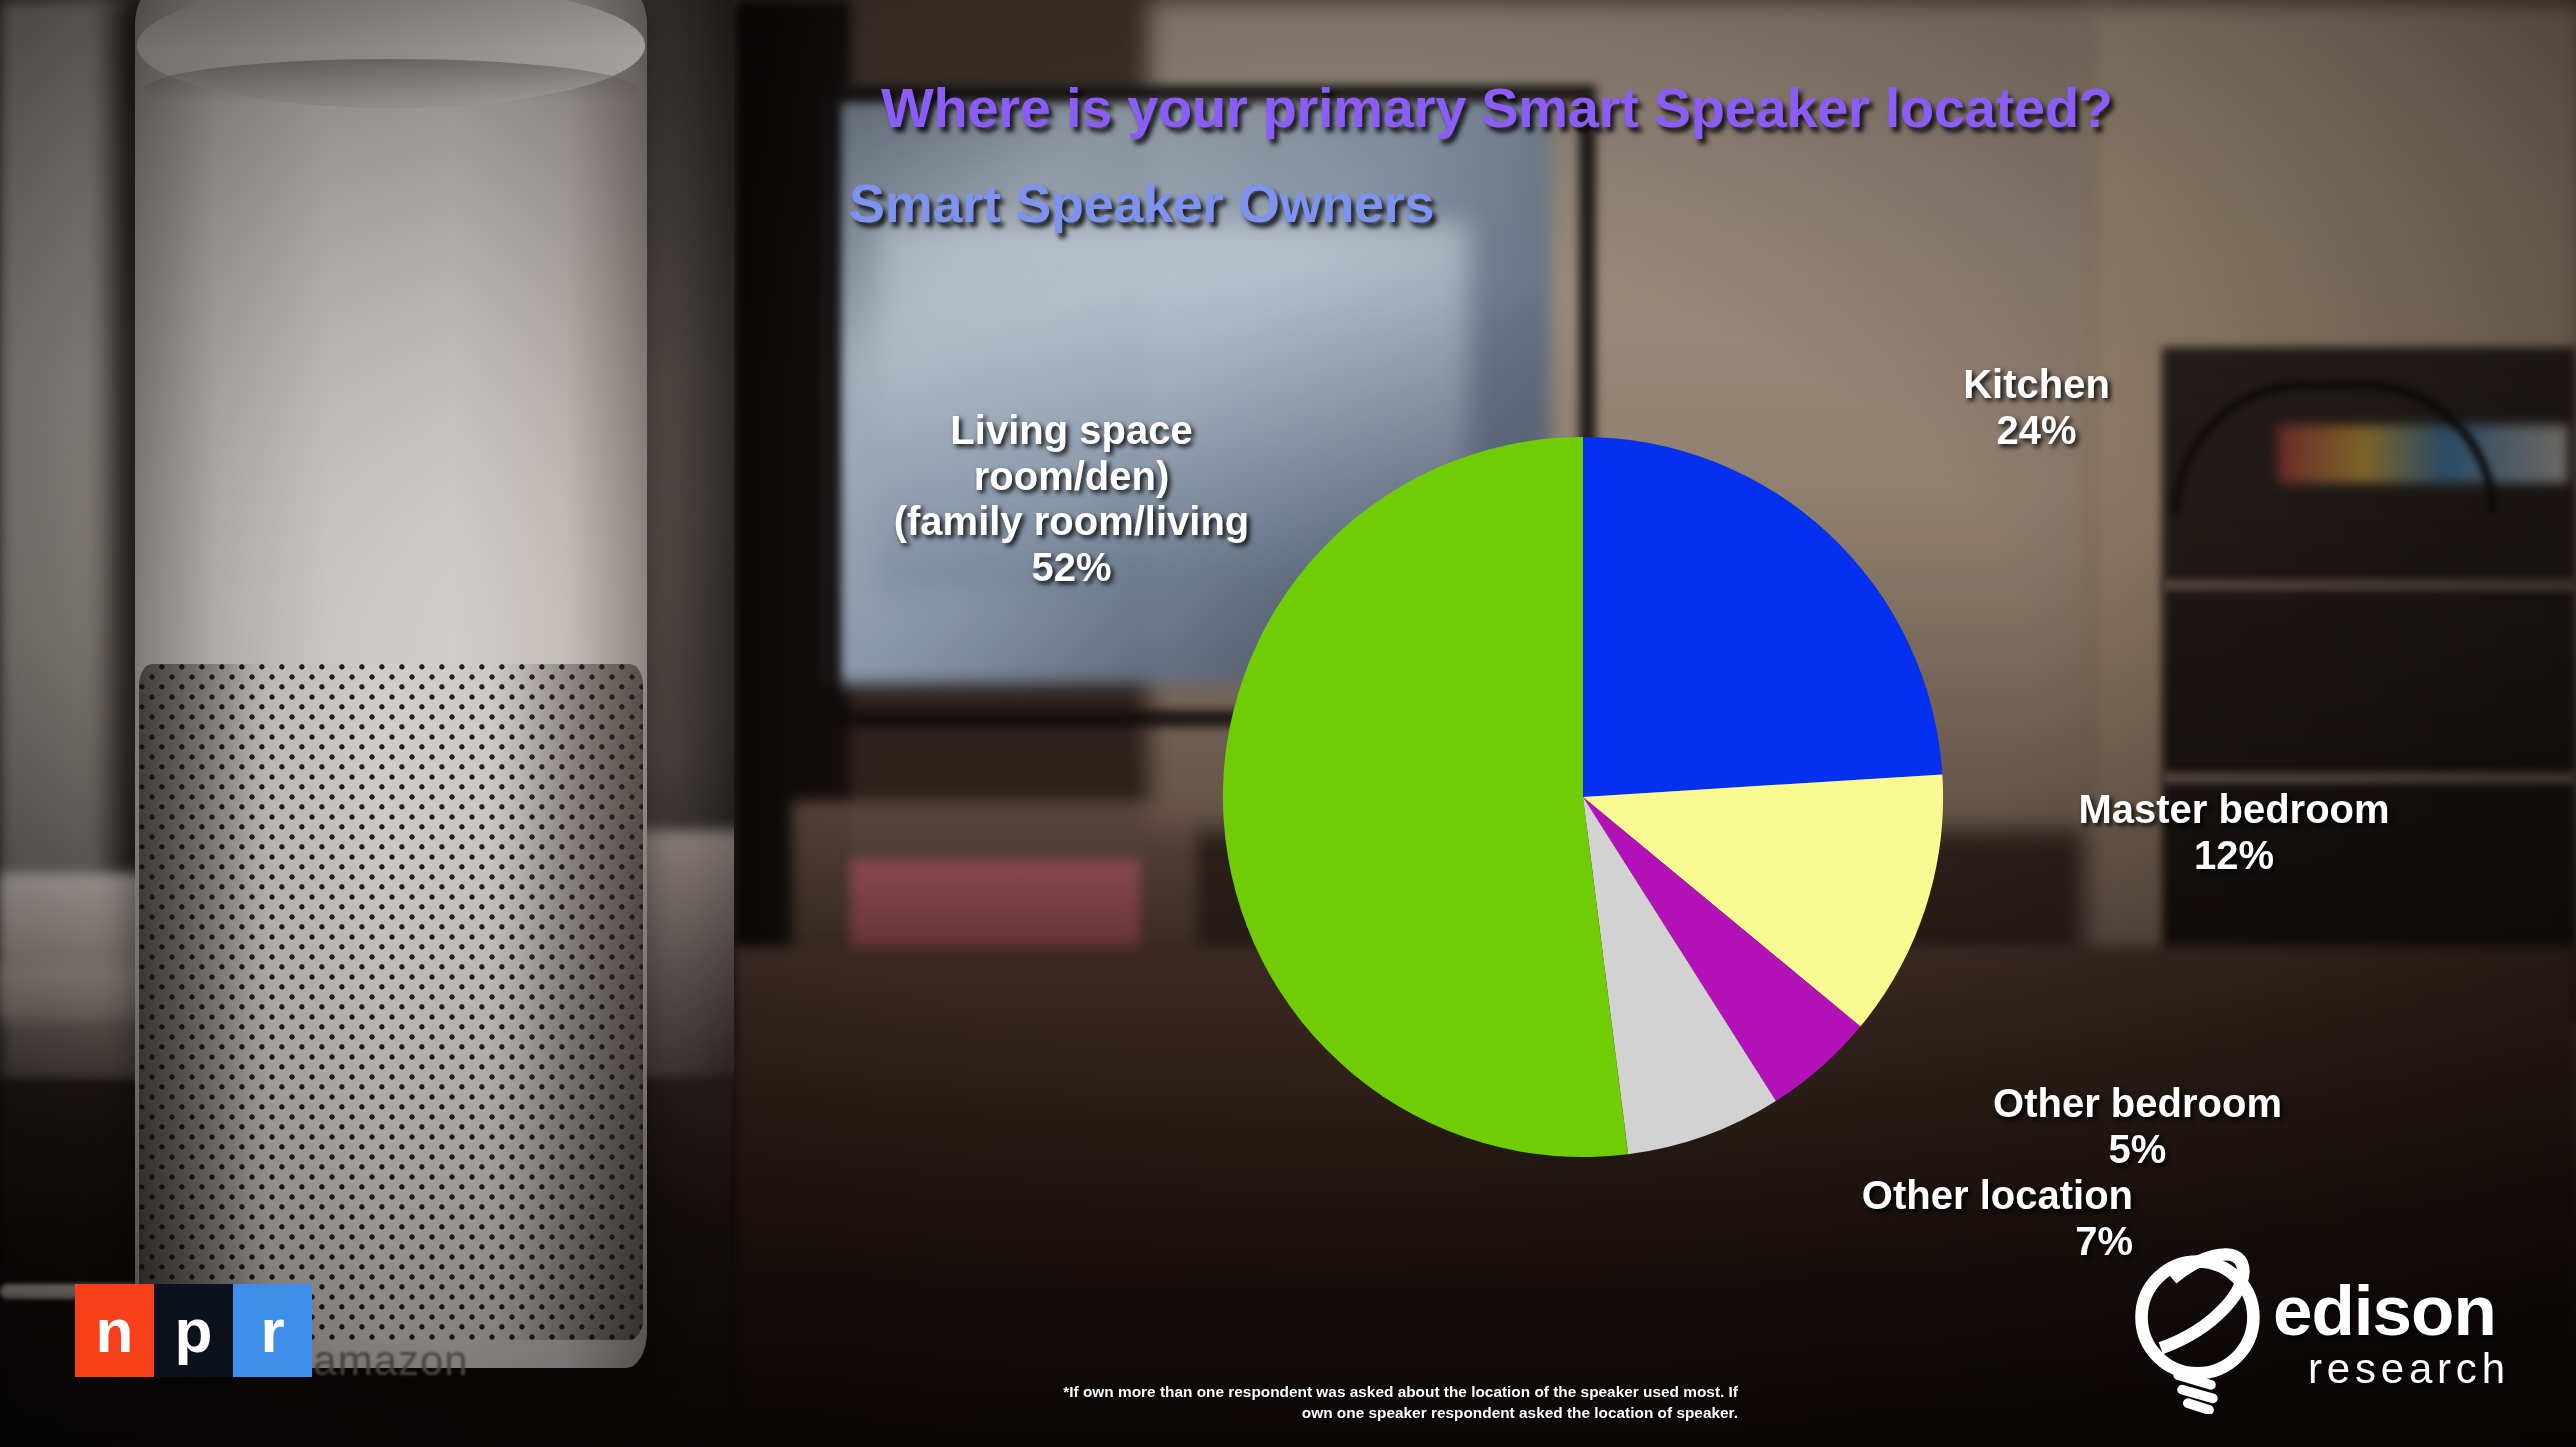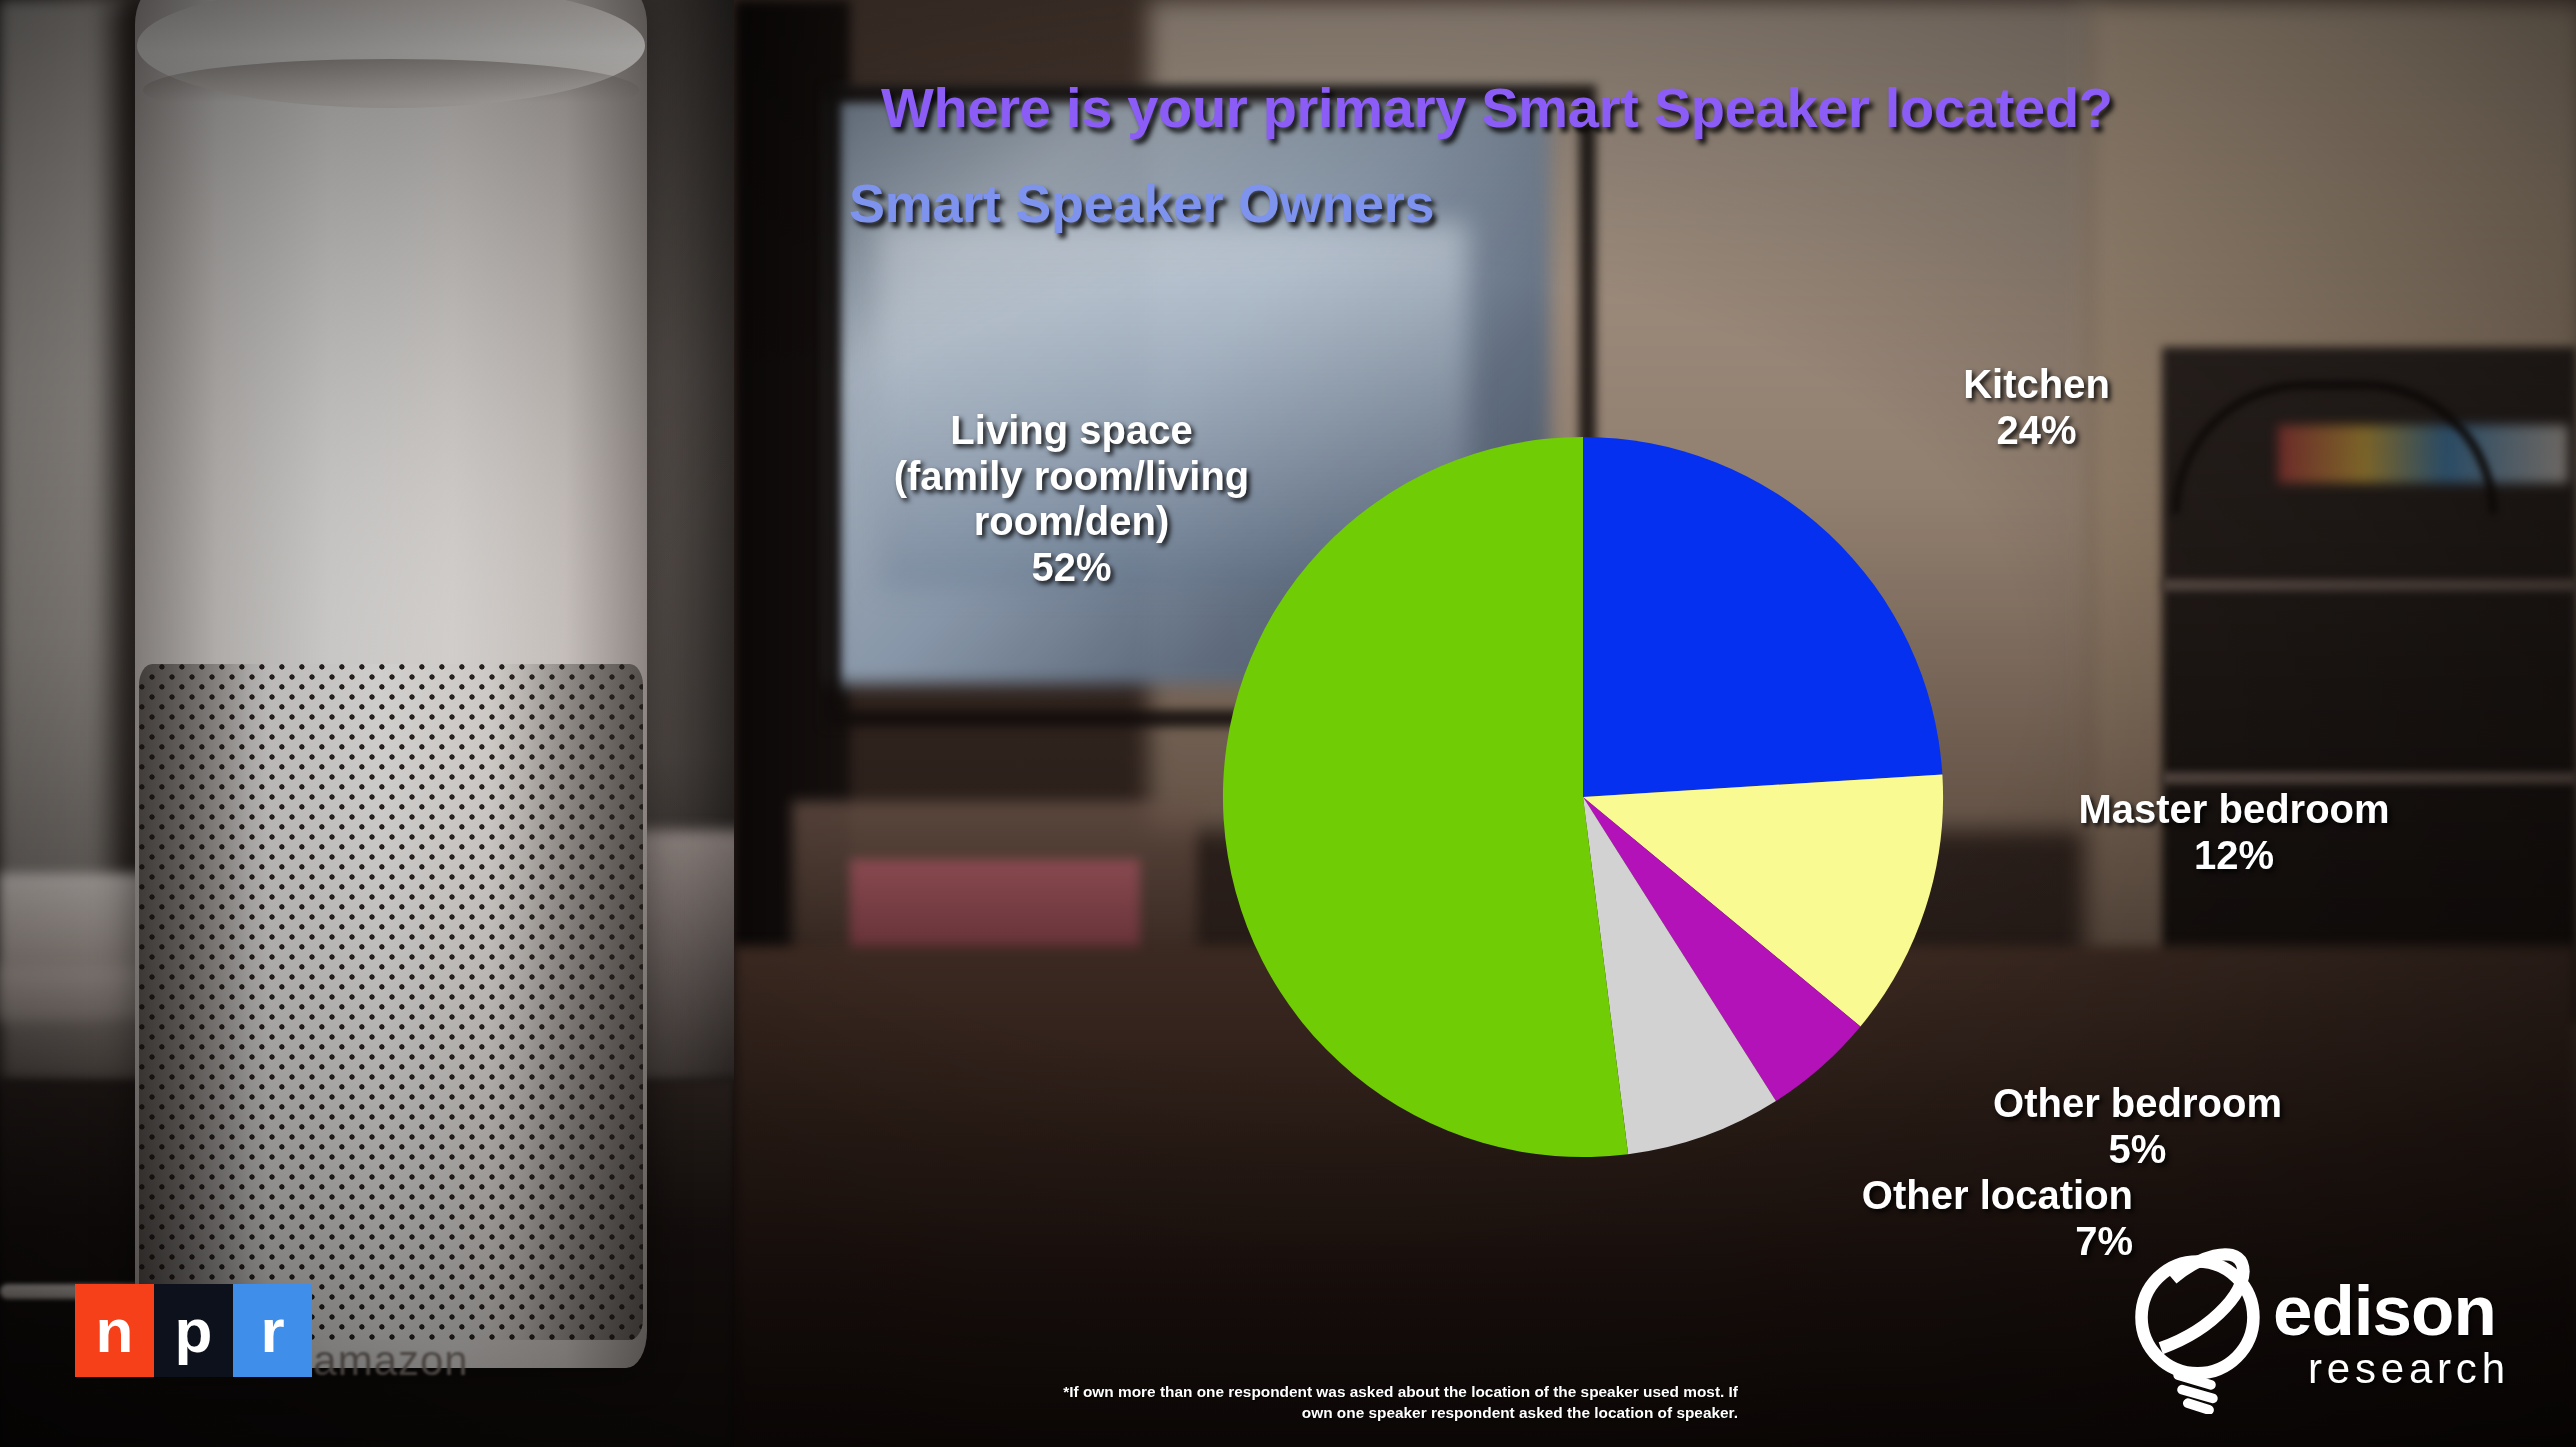--- a/index.html
+++ b/index.html
@@ -160,22 +160,22 @@
   <svg id="pie" style="position:absolute;left:1221px;top:435px;" width="724" height="724" viewBox="0 0 750 750">
       <path d="M 375 375 L 375 2 A 373 373 0 0 1 747.2639697037453 351.57913621556605 Z" fill="#0530ef"></path>
       <path d="M 375 375 L 747.2639697037453 351.57913621556605 A 373 373 0 0 1 662.4014395553695 612.7591481762612 Z" fill="#f9fb92"></path>
       <path d="M 375 375 L 662.4014395553695 612.7591481762612 A 373 373 0 0 1 574.8633945271658 689.9343162122516 Z" fill="#b312b8"></path>
       <path d="M 375 375 L 574.8633945271658 689.9343162122516 A 373 373 0 0 1 421.7492961194857 745.0587835903002 Z" fill="#d2d2d2"></path>
       <path d="M 375 375 L 421.7492961194857 745.0587835903002 A 373 373 0 1 1 374.99999999999994 2 Z" fill="#70cc05"></path>
     </svg>
 
   <div class="pie-label lbl-living">
     <div>Living space</div>
+    <div>room/den)</div>
     <div>(family room/living</div>
-    <div>room/den)</div>
     <div>52%</div>
   </div>
   <div class="pie-label lbl-kitchen">
     <div>Kitchen</div>
     <div>24%</div>
   </div>
   <div class="pie-label lbl-master">
     <div>Master bedroom</div>
     <div>12%</div>
   </div>

